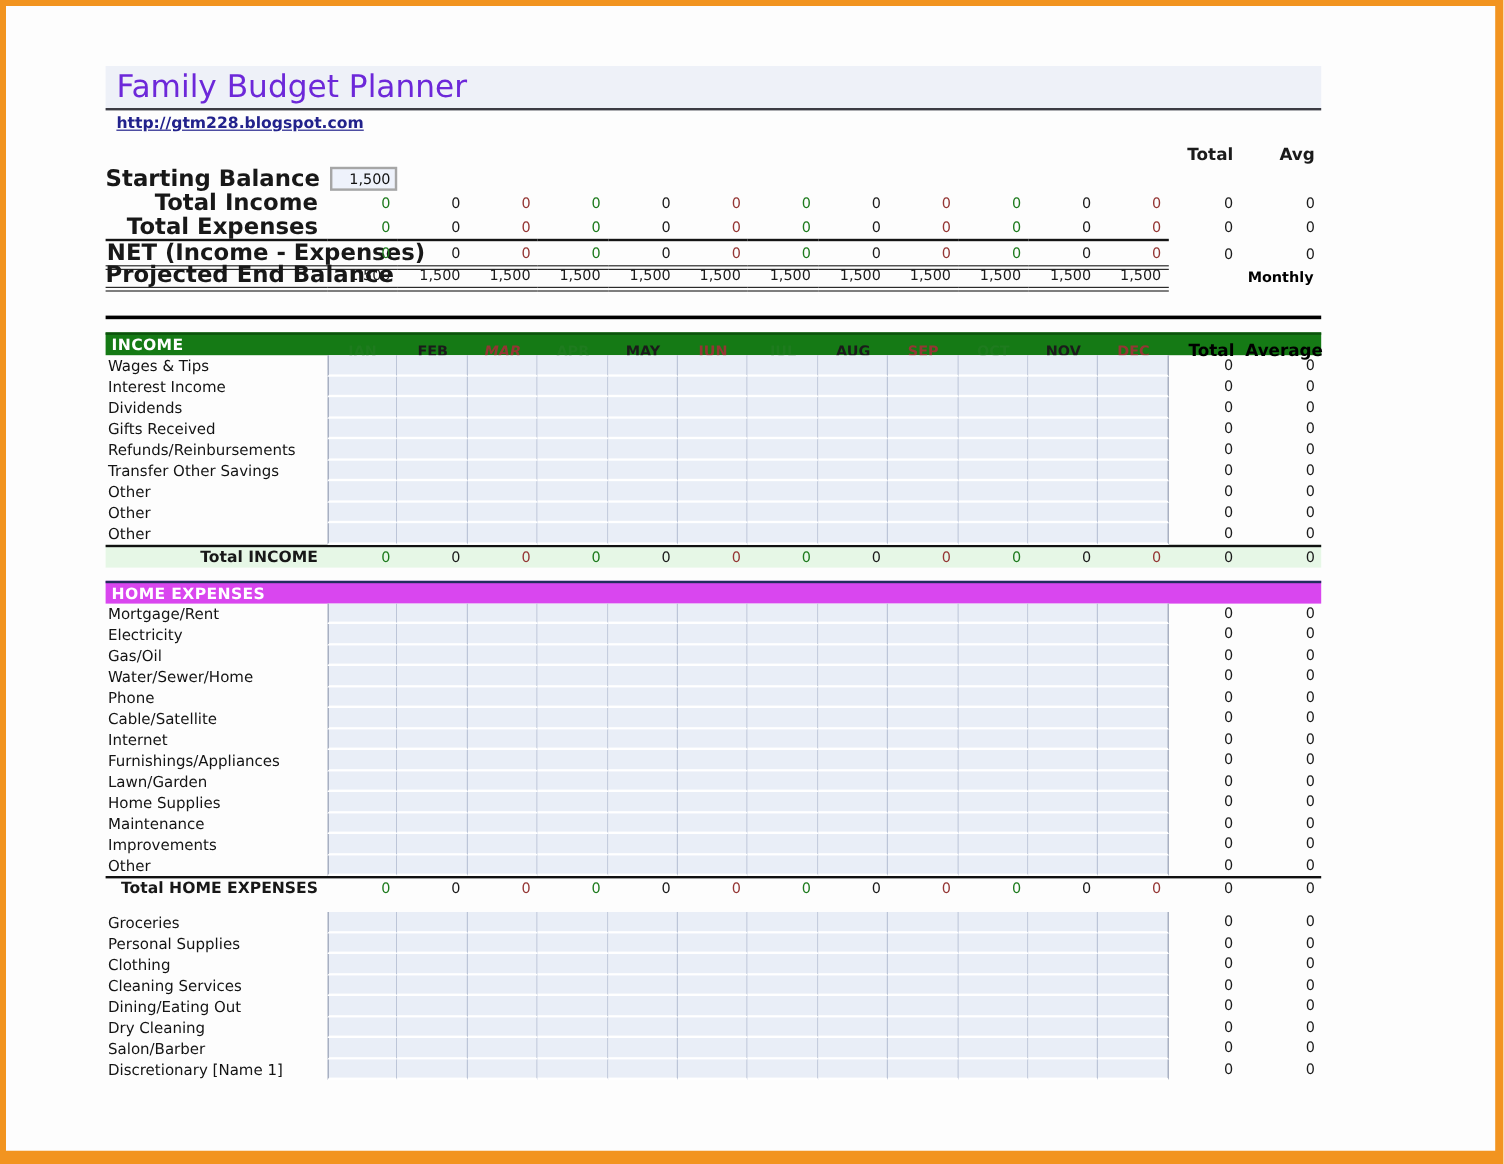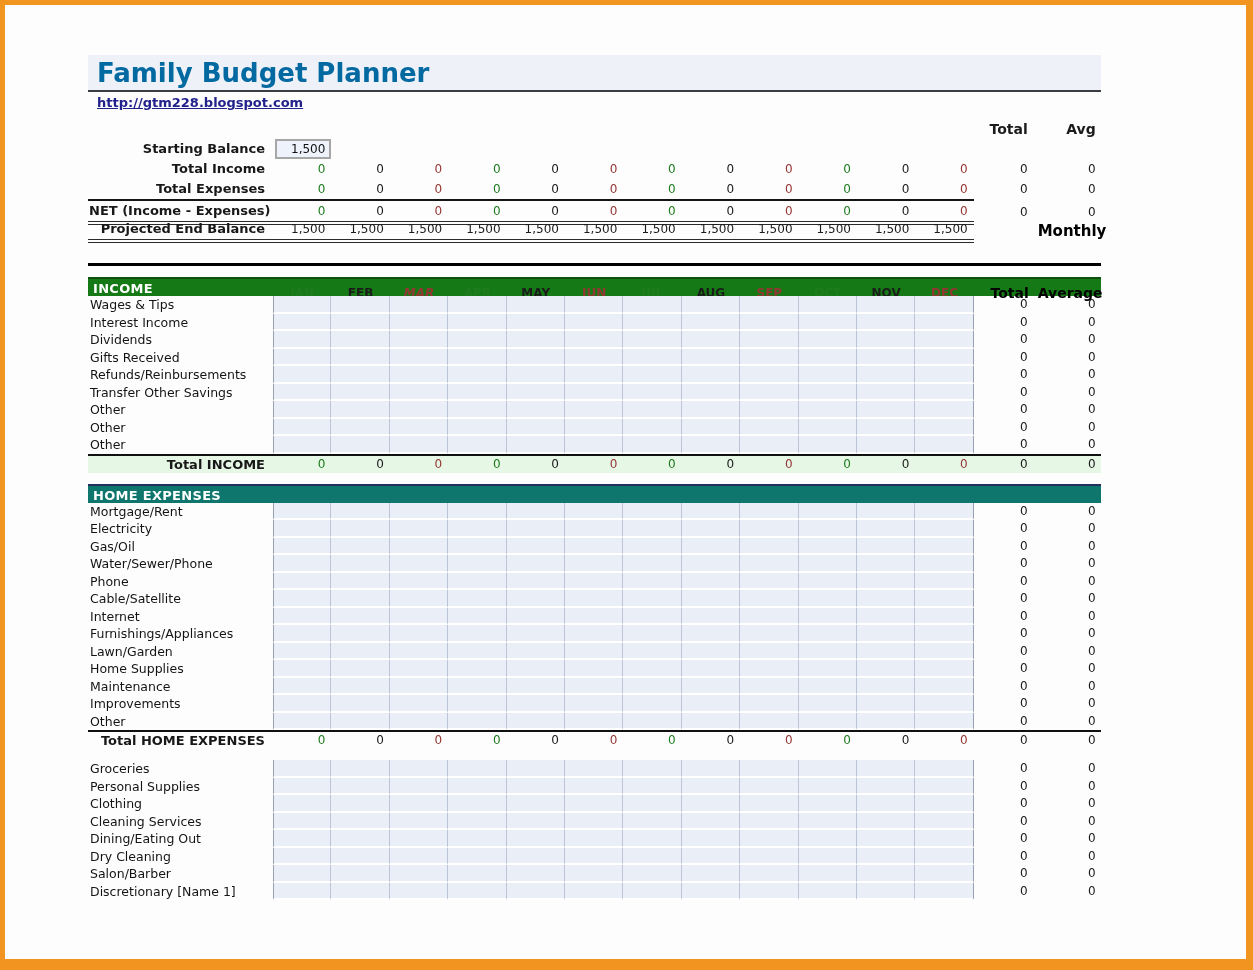--- a/index.html
+++ b/index.html
@@ -4,55 +4,55 @@
 <style>
   * { margin:0; padding:0; box-sizing:border-box; }
   html,body { width:1253px; height:970px; }
   body { font-family:"DejaVu Sans","Liberation Sans",sans-serif; background:#ffffff; }
   .frame { width:1253px; height:970px; border-style:solid; border-color:#f29420;
            border-width:5px 7px 11px 5px; background:#fdfdfd; overflow:hidden; }
   .sheet { margin:50px 0 0 83px; width:1013px; }
 
   
   .title-band { background:#eef1f8; height:37px; line-height:37px; padding-left:9px;
-                font-size:26px; font-weight:bold; color:#0369a1; letter-spacing:0px;
+                font-size:26px; font-weight:normal; color:#6d28d9; letter-spacing:0px;
                 border-bottom:2px solid #3c3c44; }
   .src-link { display:inline-block; margin:1px 0 0 9px; font-size:13px; color:#22228c;
               text-decoration:underline; font-weight:bold; }
 
   
   .grow { display:grid; grid-template-columns:185px repeat(12,58.4px) 64px 61px;
           width:1013px; align-items:center; }
   .lbl  { text-align:right; padding-right:8px; font-size:13px; color:#181818; white-space:nowrap; }
   .num  { text-align:right; padding-right:6px; font-size:12px; color:#1b1b1b; }
   .tnum { text-align:right; padding-right:10px; font-size:12px; color:#1b1b1b; }
   .anum { text-align:right; padding-right:3px; font-size:12px; color:#1b1b1b; }
 
   
   .sum-row { height:20px; line-height:20px; }
-  .sum-row .lbl { font-weight:bold; font-size:13px; }
+  .sum-row .lbl { font-weight:bold; font-size:19px; }
   .inputbox { display:block; height:20px; line-height:17px; margin:0 0 0 2px;
               background:#eef2fb; border:2px solid #a6a6a6; text-align:right;
               padding-right:4px; font-size:12px; color:#111; }
   .net-lbl { text-align:left !important; padding-left:1px; }
   .bt { border-top:2px solid #151515; }
   .bd { border-bottom:4px double #2b2b2b; }
-  .monthly-lbl { font-weight:bold; font-size:15px; text-align:center; padding-right:2px; }
+  .monthly-lbl { font-weight:bold; font-size:12px; text-align:center; padding-right:2px; }
 
   
   .month-row { height:27px; align-items:end; border-bottom:3px solid #000; padding-bottom:1px; }
   .mh { text-align:center; font-weight:bold; font-size:12px; line-height:20px; }
   .mh-total { text-align:right; padding-right:9px; font-weight:bold; font-size:14px; line-height:20px; }
   .mh-avg { text-align:right; padding-right:2px; font-weight:bold; font-size:14px; line-height:20px; } .spacer8 { height:8px; } .spacer11 { height:11px; }
 
   
   .sec-bar { width:1013px; height:19px; line-height:19px; color:#fff; font-weight:bold;
              font-size:13px; padding-left:5px; letter-spacing:0.3px; }
   .sec-bar.income  { background:#157a15; border-top:2px solid #0c520c; }
-  .sec-bar.expense { background:#0f766e; border-top:2px solid #232f5d; }
+  .sec-bar.expense { background:#d946ef; border-top:2px solid #232f5d; }
   .sec-row { height:17.5px; line-height:17.5px; }
   .sec-row .lbl { text-align:left; padding-left:2px; font-size:12.5px; color:#141414; }
   .dcell { height:17.5px; background:#e9eef7; border-right:1px solid #bcc5d8;
            border-bottom:2px solid #ffffff; }
   .dcell.first { border-left:1px solid #97a0b4; }
   .dcell.last  { border-right:1px solid #97a0b4; }
   .tot-row { height:19px; line-height:17px; border-top:2px solid #111; }
   .tot-row .lbl { font-weight:bold; font-size:13px; }
   .tot-row.green { background:#e6f7e6; }
 </style>
@@ -409,21 +409,21 @@
           <span class="dcell"></span>
           <span class="dcell"></span>
           <span class="dcell"></span>
           <span class="dcell"></span>
           <span class="dcell"></span>
           <span class="dcell last"></span>
           <span class="tnum">0</span>
           <span class="anum">0</span>
         </div>
         <div class="grow sec-row">
-          <span class="lbl">Water/Sewer/Phone</span>
+          <span class="lbl">Water/Sewer/Home</span>
           <span class="dcell first"></span>
           <span class="dcell"></span>
           <span class="dcell"></span>
           <span class="dcell"></span>
           <span class="dcell"></span>
           <span class="dcell"></span>
           <span class="dcell"></span>
           <span class="dcell"></span>
           <span class="dcell"></span>
           <span class="dcell"></span>

